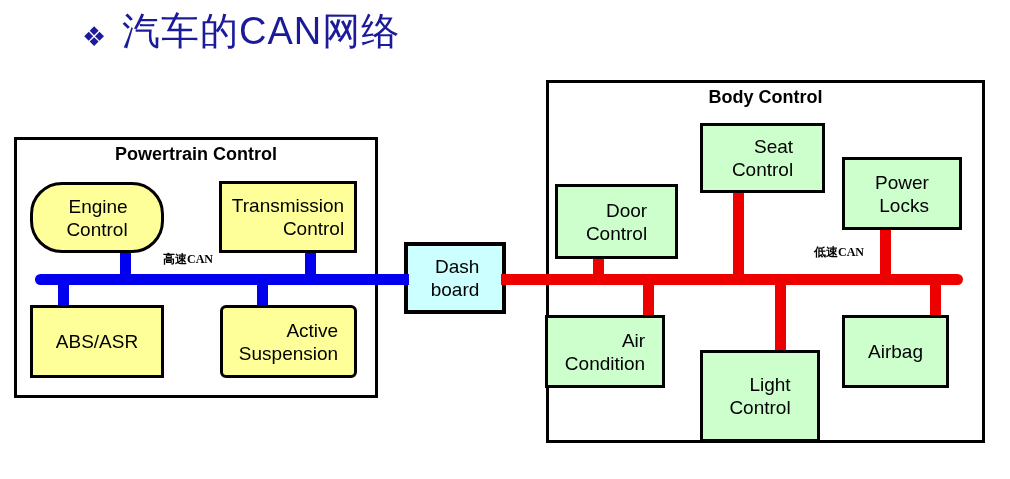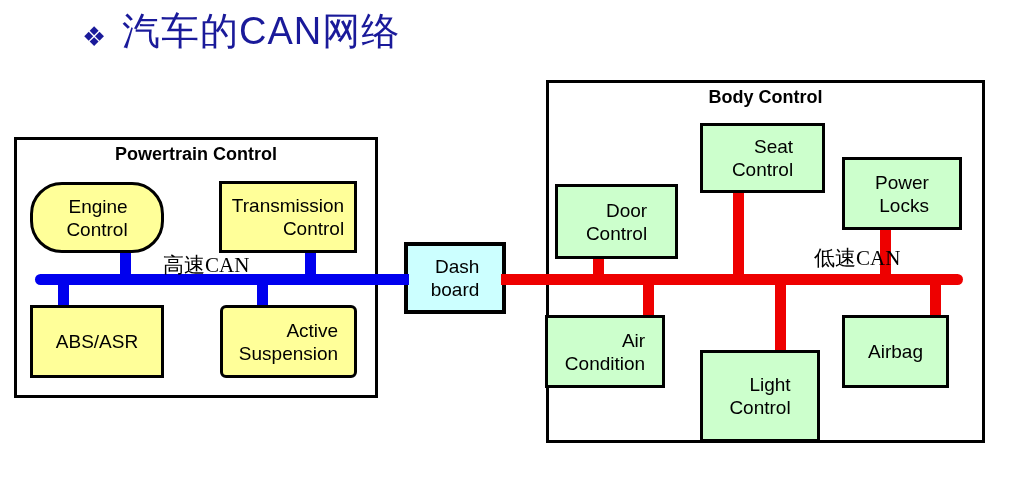--- a/index.html
+++ b/index.html
@@ -56,22 +56,22 @@
   .c-abs{left:58px;top:283px;height:25px;}
   .c-suspension{left:257px;top:283px;height:25px;}
   .c-door{left:593px;top:227px;height:50px;}
   .c-seat{left:733px;top:190px;height:87px;}
   .c-power{left:880px;top:227px;height:50px;}
   .c-air{left:643px;top:282px;height:36px;}
   .c-light{left:775px;top:282px;height:71px;}
   .c-airbag{left:930px;top:282px;height:36px;}
   
   .bus-label{
-    position:absolute;font-family:"Liberation Serif",serif;font-weight:normal;
-    font-size:21px;color:#000;z-index:5;white-space:nowrap;
+    position:absolute;font-family:"Liberation Serif",serif;font-weight:bold;
+    font-size:12px;color:#000;z-index:5;white-space:nowrap;
   }
   .lbl-hs{left:163px;top:251px;}
   .lbl-ls{left:770px;top:244px;margin-left:44px;}
 </style>
 </head>
 <body>
 
 <div class="stage">
 
   <div class="title-row">

